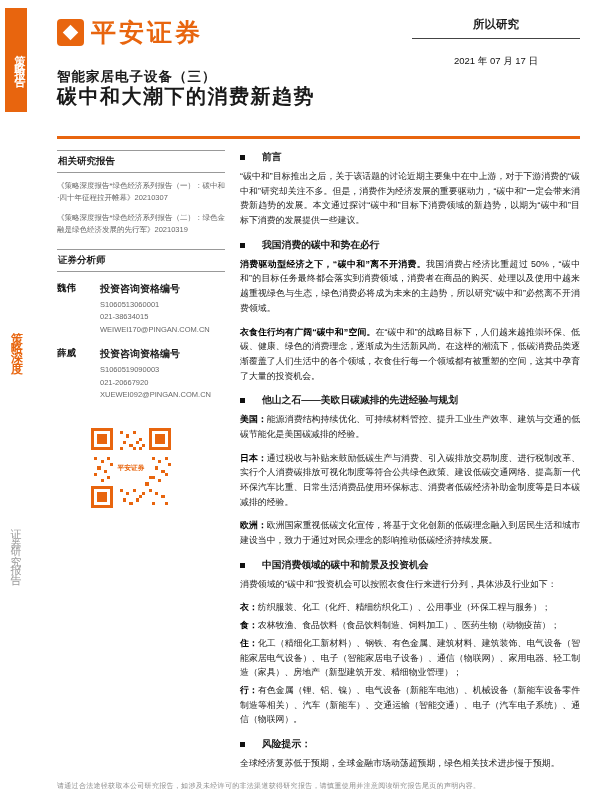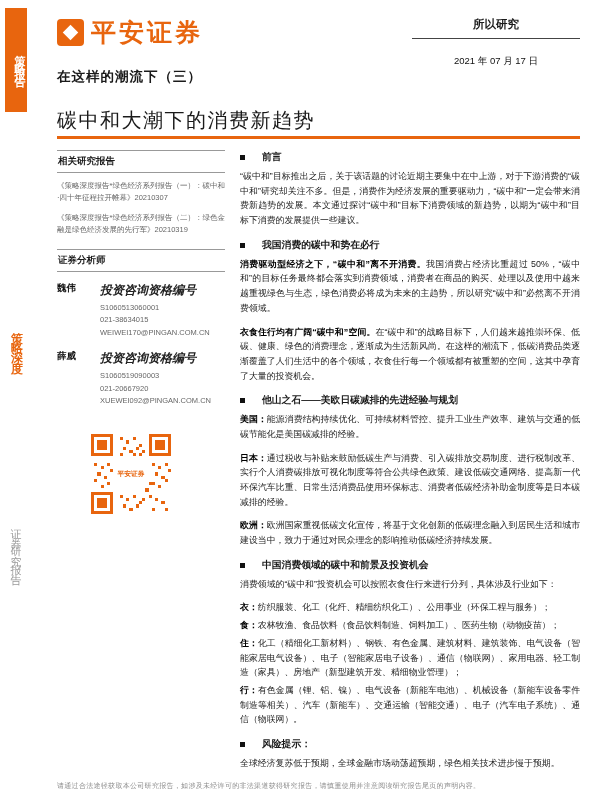--- a/index.html
+++ b/index.html
@@ -36,39 +36,39 @@
     content:""; position:absolute; left:8px; top:8px; width:11px; height:11px;
     background:#fff; transform:rotate(45deg);
   }
   .logo-text { color:#e8650e; font-size:25px; font-weight:bold; letter-spacing:3px; }
 
   .header-right { position:absolute; right:20px; top:17px; width:168px; text-align:center; }
   .header-right .cat { font-size:11.5px; font-weight:bold; padding-bottom:6px; border-bottom:1px solid #444; }
   .header-right .date { font-size:9.5px; margin-top:16px; color:#111; }
 
   .series { position:absolute; left:57px; top:68px; font-size:13.5px; font-weight:bold; letter-spacing:1px; }
-  .title  { position:absolute; left:57px; top:107px; font-size:20px; font-weight:normal; letter-spacing:1.5px; }
+  .title  { position:absolute; left:57px; top:83px; font-size:20px; font-weight:bold; letter-spacing:1.5px; }
   .orange-rule { position:absolute; left:57px; top:136px; width:523px; height:3px; background:#e8650e; }
 
   
   .content { position:absolute; left:57px; top:150px; width:523px; display:flex; gap:15px; }
   .col-left { width:168px; flex:none; }
   .col-right { flex:1; min-width:0; }
 
   .box-header {
     border-top:1px solid #999; border-bottom:1px solid #999;
     padding:4px 1px; font-size:9.5px; font-weight:bold;
   }
   .box-header.mt { margin-top:12px; }
   .ref { font-size:7.5px; color:#666; line-height:1.65; margin:7px 0; text-align:justify; }
 
   .analyst { display:flex; gap:9px; margin-top:10px; }
   .a-name { width:34px; flex:none; font-size:9.5px; font-weight:bold; color:#111; }
   .a-info { flex:1; min-width:0; }
-  .a-cert-label { font-size:12px; font-weight:bold; color:#222; margin-bottom:3px;font-style:italic; }
+  .a-cert-label { font-size:10px; font-weight:bold; color:#222; margin-bottom:3px; }
   .a-line { font-size:7.5px; color:#666; line-height:1.7; word-break:break-all; }
 
   .qr { width:80px; height:80px; margin:26px 0 0 34px; }
   .qr svg { width:100%; height:100%; display:block; }
 
   
   .section-h {
     display:flex; align-items:center; gap:17px;
     font-size:9.8px; font-weight:bold; margin:11px 0 5px;
   }
@@ -98,21 +98,21 @@
 
   <div class="logo">
     <span class="logo-icon"></span>
     <span class="logo-text">平安证券</span>
   </div>
   <div class="header-right">
     <div class="cat">所以研究</div>
     <div class="date">2021 年 07 月 17 日</div>
   </div>
 
-  <div class="series">在这样的潮流下（三）</div>
+  <div class="series">智能家居电子设备（三）</div>
   <div class="title">碳中和大潮下的消费新趋势</div>
   <div class="orange-rule"></div>
 
   <div class="content">
 
     <div class="col-left">
       <div class="box-header">相关研究报告</div>
       <p class="ref">《策略深度报告*绿色经济系列报告（一）：碳中和·四十年征程拉开帷幕》20210307</p>
       <p class="ref">《策略深度报告*绿色经济系列报告（二）：绿色金融是绿色经济发展的先行军》20210319</p>
 

